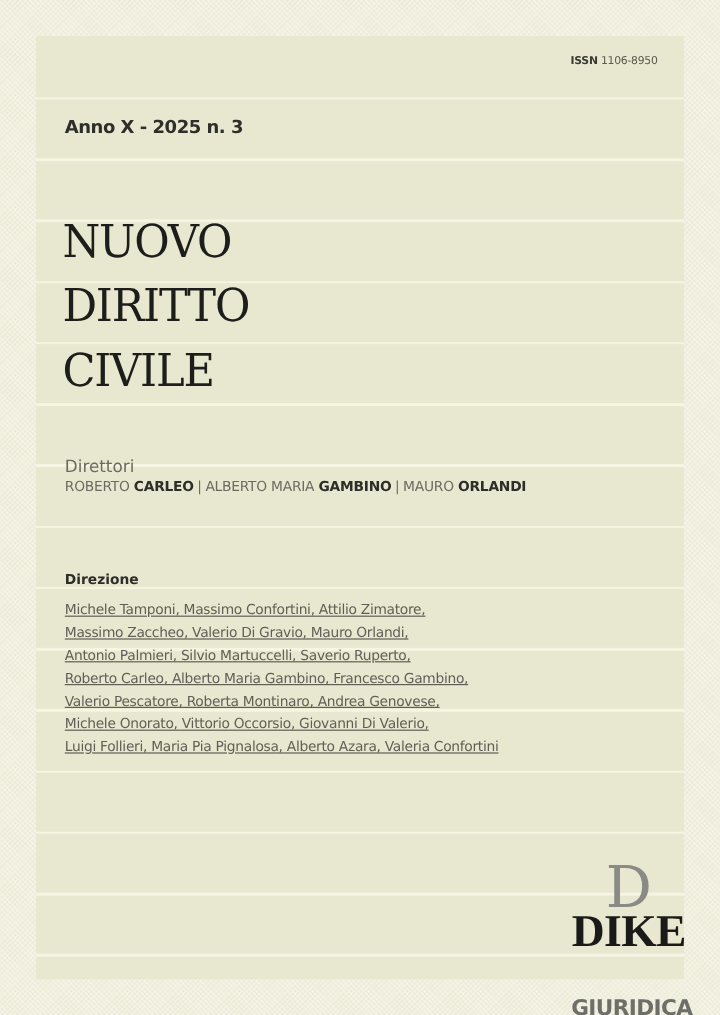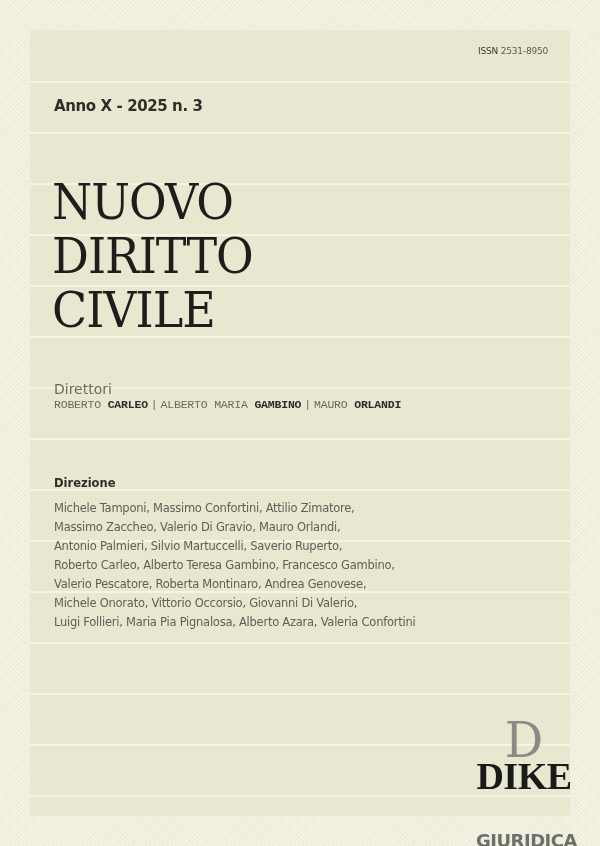--- a/index.html
+++ b/index.html
@@ -17,49 +17,49 @@
       background: #e8e7cf;
       background-image: repeating-linear-gradient(to bottom,
         transparent 0px, transparent 49px,
         rgba(248,247,230,0.85) 49px, rgba(248,247,230,0.85) 51px);
       background-position: 0 2px;
     }
     .issn {
       position: absolute; right: 52px; top: 46px;
       font-size: 9px; color: #5a5a52; letter-spacing: -0.2px;
     }
-    .issn b { color: #3a3a34; font-weight: normal; text-align: center; }
+    .issn b { color: #3a3a34; font-weight: bold; text-align: center; }
     .anno {
       position: absolute; left: 54px; top: 97px;
       font-size: 15px; font-weight: bold; color: #2e2e2a; letter-spacing: -0.4px;
     }
     .title {
       position: absolute; left: 52px; top: 174px;
       font-family: "DejaVu Serif", "Liberation Serif", serif;
-      font-size: 46px; line-height: 54px; color: #1d1d1b;
+      font-size: 36px; line-height: 54px; color: #1d1d1b;
       letter-spacing: -1px; font-weight: normal;
     }
     .title div { transform: scaleY(1.05); transform-origin: left top; }
     .direttori-label {
       position: absolute; left: 54px; top: 381px;
       font-size: 14px; color: #6b6b62;
     }
     .direttori {
       position: absolute; left: 54px; top: 398px;
-      font-size: 11.5px; color: #6b6b62; white-space: nowrap; letter-spacing: -0.2px; font-family: Liberation Mono, monospace;
+      font-size: 11.5px; color: #6b6b62; white-space: nowrap; letter-spacing: -0.2px;
     }
     .direttori b { color: #2d2d29; }
     .direttori .sep { color: #6b6b62; margin: 0 3px; }
     .direzione-label {
       position: absolute; left: 54px; top: 476px;
       font-size: 11.5px; font-weight: bold; color: #2d2d29;
     }
     .direzione {
       position: absolute; left: 54px; top: 499px; width: 470px;
-      font-size: 11.5px; line-height: 19px; color: #5f5f57; letter-spacing: -0.25px;
+      font-size: 11.5px; line-height: 19px; color: #5f5f57; letter-spacing: -0.25px; text-decoration: underline;
     }
     .direzione div { white-space: nowrap; }
     .logo {
       position: absolute; left: 476px; top: 718px; width: 96px; text-align: center;
     }
     .logo-d {
       font-family: "DejaVu Serif", "Liberation Serif", serif;
       font-size: 48px; line-height: 44px; color: #8a8a86; font-weight: normal;
     }
     .logo-dike {
@@ -68,21 +68,21 @@
     }
     .logo-giur {
       font-size: 18px; line-height: 14px; color: #6f6f6a; font-weight: bold; letter-spacing: -0.5px; margin-top: 44px;
     }
   </style>
 </head>
 <body>
 
 <div class="panel"></div>
 
-<div class="issn"><b>ISSN</b> <span>2531-8950</span></div>
+<div class="issn"><b>ISSN</b> <span>1106-8950</span></div>
 
 <div class="anno">Anno X - 2025 n. 3</div>
 
 <div class="title">
   <div>NUOVO</div>
   <div>DIRITTO</div>
   <div>CIVILE</div>
 </div>
 
 <div class="direttori-label">Direttori</div>
@@ -91,21 +91,21 @@
   <b>CARLEO</b><span class="sep">|</span><span>ALBERTO MARIA</span>
   <b>GAMBINO</b><span class="sep">|</span><span>MAURO</span>
   <b>ORLANDI</b>
 </div>
 
 <div class="direzione-label">Direzione</div>
 <div class="direzione">
   <div>Michele Tamponi, Massimo Confortini, Attilio Zimatore,</div>
   <div>Massimo Zaccheo, Valerio Di Gravio, Mauro Orlandi,</div>
   <div>Antonio Palmieri, Silvio Martuccelli, Saverio Ruperto,</div>
-  <div>Roberto Carleo, Alberto Teresa Gambino, Francesco Gambino,</div>
+  <div>Roberto Carleo, Alberto Maria Gambino, Francesco Gambino,</div>
   <div>Valerio Pescatore, Roberta Montinaro, Andrea Genovese,</div>
   <div>Michele Onorato, Vittorio Occorsio, Giovanni Di Valerio,</div>
   <div>Luigi Follieri, Maria Pia Pignalosa, Alberto Azara, Valeria Confortini</div>
 </div>
 
 <div class="logo">
   <div class="logo-d">D</div>
   <div class="logo-dike">DIKE</div>
   <div class="logo-giur">GIURIDICA</div>
 </div>

